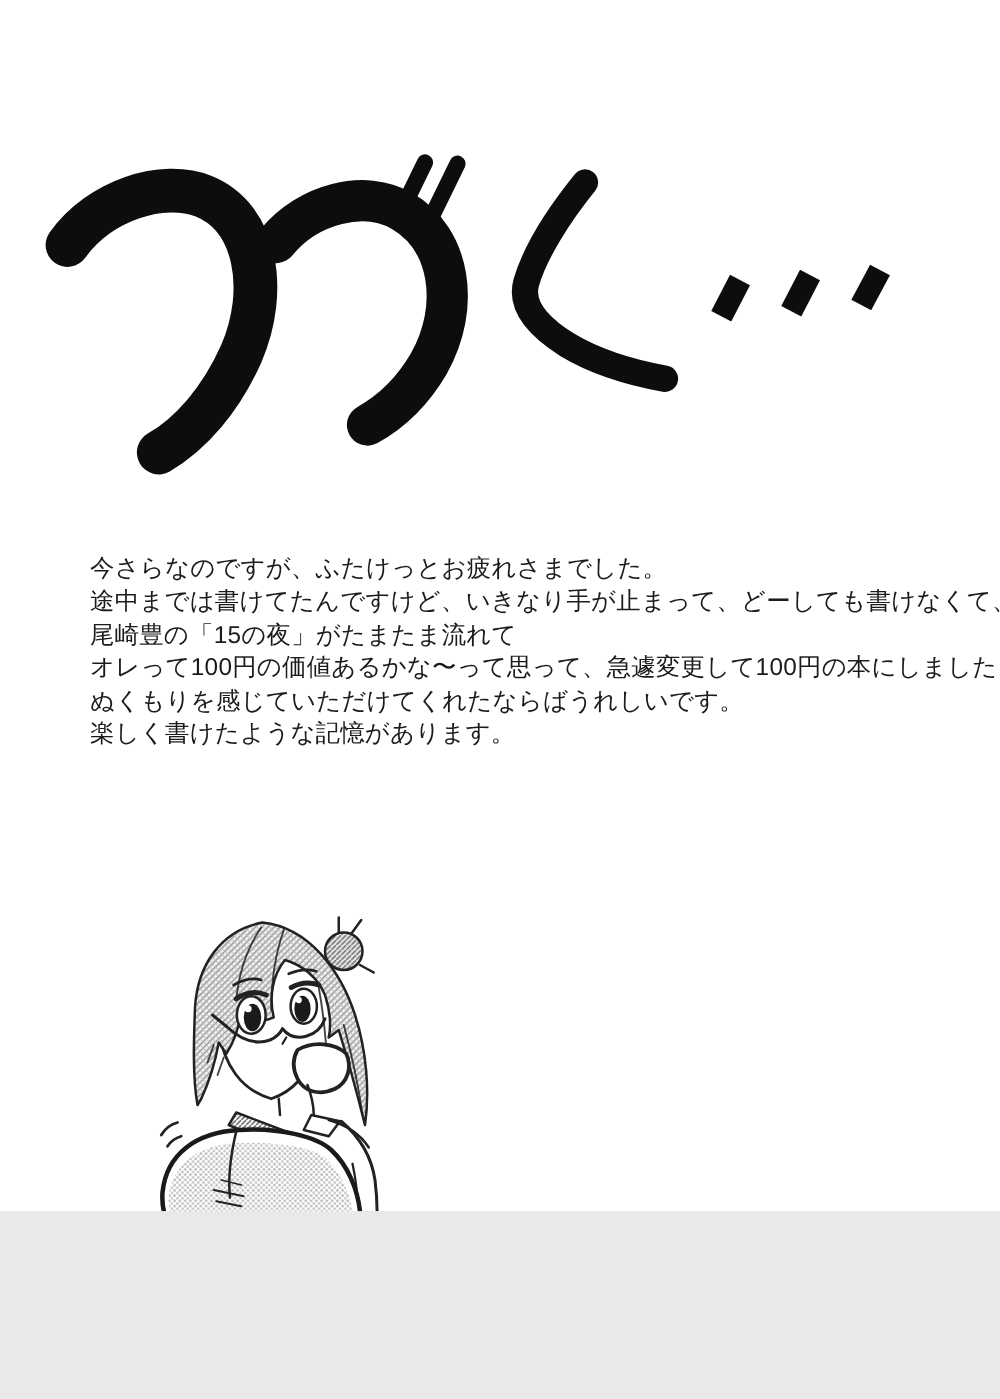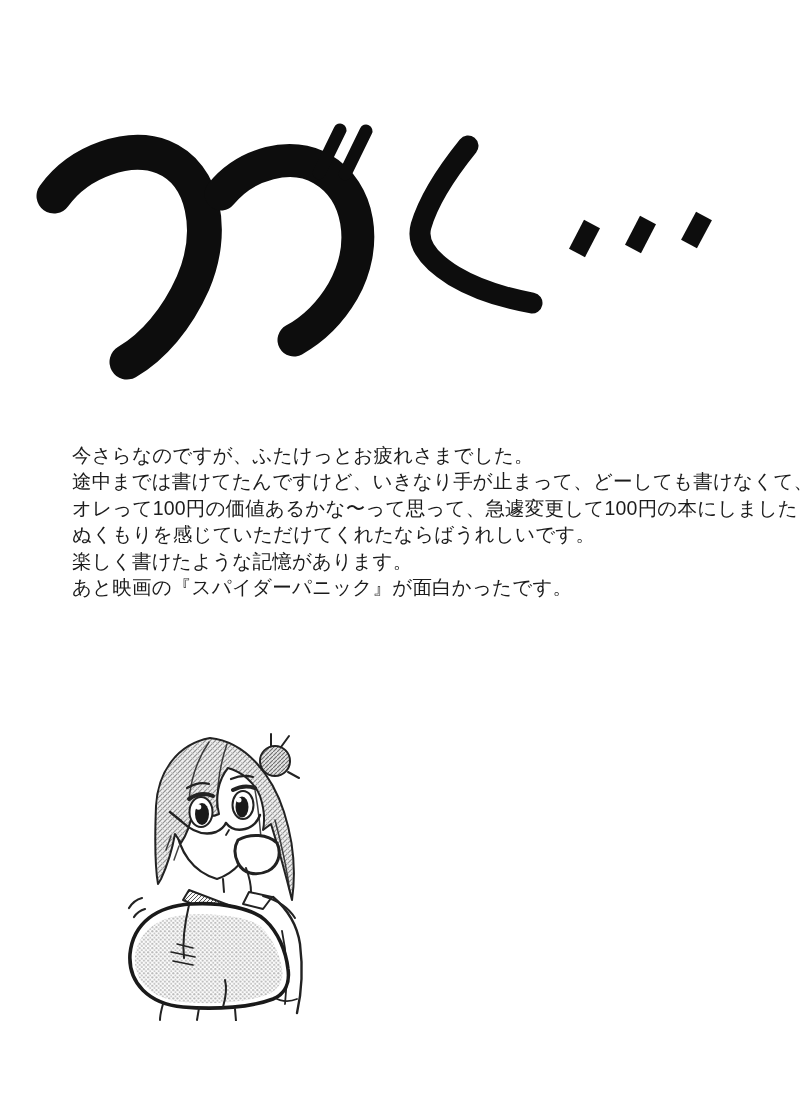--- a/index.html
+++ b/index.html
@@ -1,17 +1,17 @@
 <!DOCTYPE html>
 <html><head>
 <meta charset="utf-8">
 <style>
   html,body{margin:0;padding:0;background:#e9e9e9;}
   .page{
-    position:relative;width:800px;height:1119px;background:#ffffff;
+    position:relative;width:800px;height:969px;background:#ffffff;
     overflow:hidden;font-family:"Liberation Sans","DejaVu Sans",sans-serif;
   }
   .headline-svg{position:absolute;left:0;top:0;}
   .afterword{
     position:absolute;left:72px;top:442px;width:710px;
     font-size:19.5px;line-height:26.4px;color:#1b1b1b;
     letter-spacing:0.2px;white-space:nowrap;
   }
   .afterword .line{height:26.4px;}
   .figure-svg{position:absolute;left:105px;top:716px;}
@@ -39,24 +39,24 @@
         <path d="M 577 253 L 592 224" stroke-width="18"></path>
         <path d="M 633 249 L 648 220" stroke-width="18"></path>
         <path d="M 689 244 L 704 216" stroke-width="18"></path>
       </g>
     </g>
   </svg>
 
   <div class="afterword">
     <div class="line">今さらなのですが、ふたけっとお疲れさまでした。</div>
     <div class="line">途中までは書けてたんですけど、いきなり手が止まって、どーしても書けなくて、</div>
+    <div class="line">尾崎豊の「15の夜」がたまたま流れて</div>
     <div class="line">オレって100円の価値あるかな〜って思って、急遽変更して100円の本にしました。</div>
     <div class="line">ぬくもりを感じていただけてくれたならばうれしいです。</div>
     <div class="line">楽しく書けたような記憶があります。</div>
-    <div class="line">あと映画の『スパイダーパニック』が面白かったです。</div>
   </div>
 
   <svg class="figure-svg" width="210" height="305" viewBox="0 0 210 305" role="img" aria-label="モノクロ漫画イラスト：眼鏡とお団子髪の女の子が胸の下で腕を組んでいる">
     <title>モノクロ漫画イラスト：眼鏡とお団子髪の女の子が胸の下で腕を組んでいる</title>
     <defs>
       <pattern id="hairTone" width="5" height="5" patternUnits="userSpaceOnUse">
         <rect width="5" height="5" fill="#f0f0f0"></rect>
         <path d="M0 5 L5 0" stroke="#8f8f8f" stroke-width="1.1"></path>
         <path d="M0 0 L5 5" stroke="#bdbdbd" stroke-width="0.8"></path>
       </pattern>

